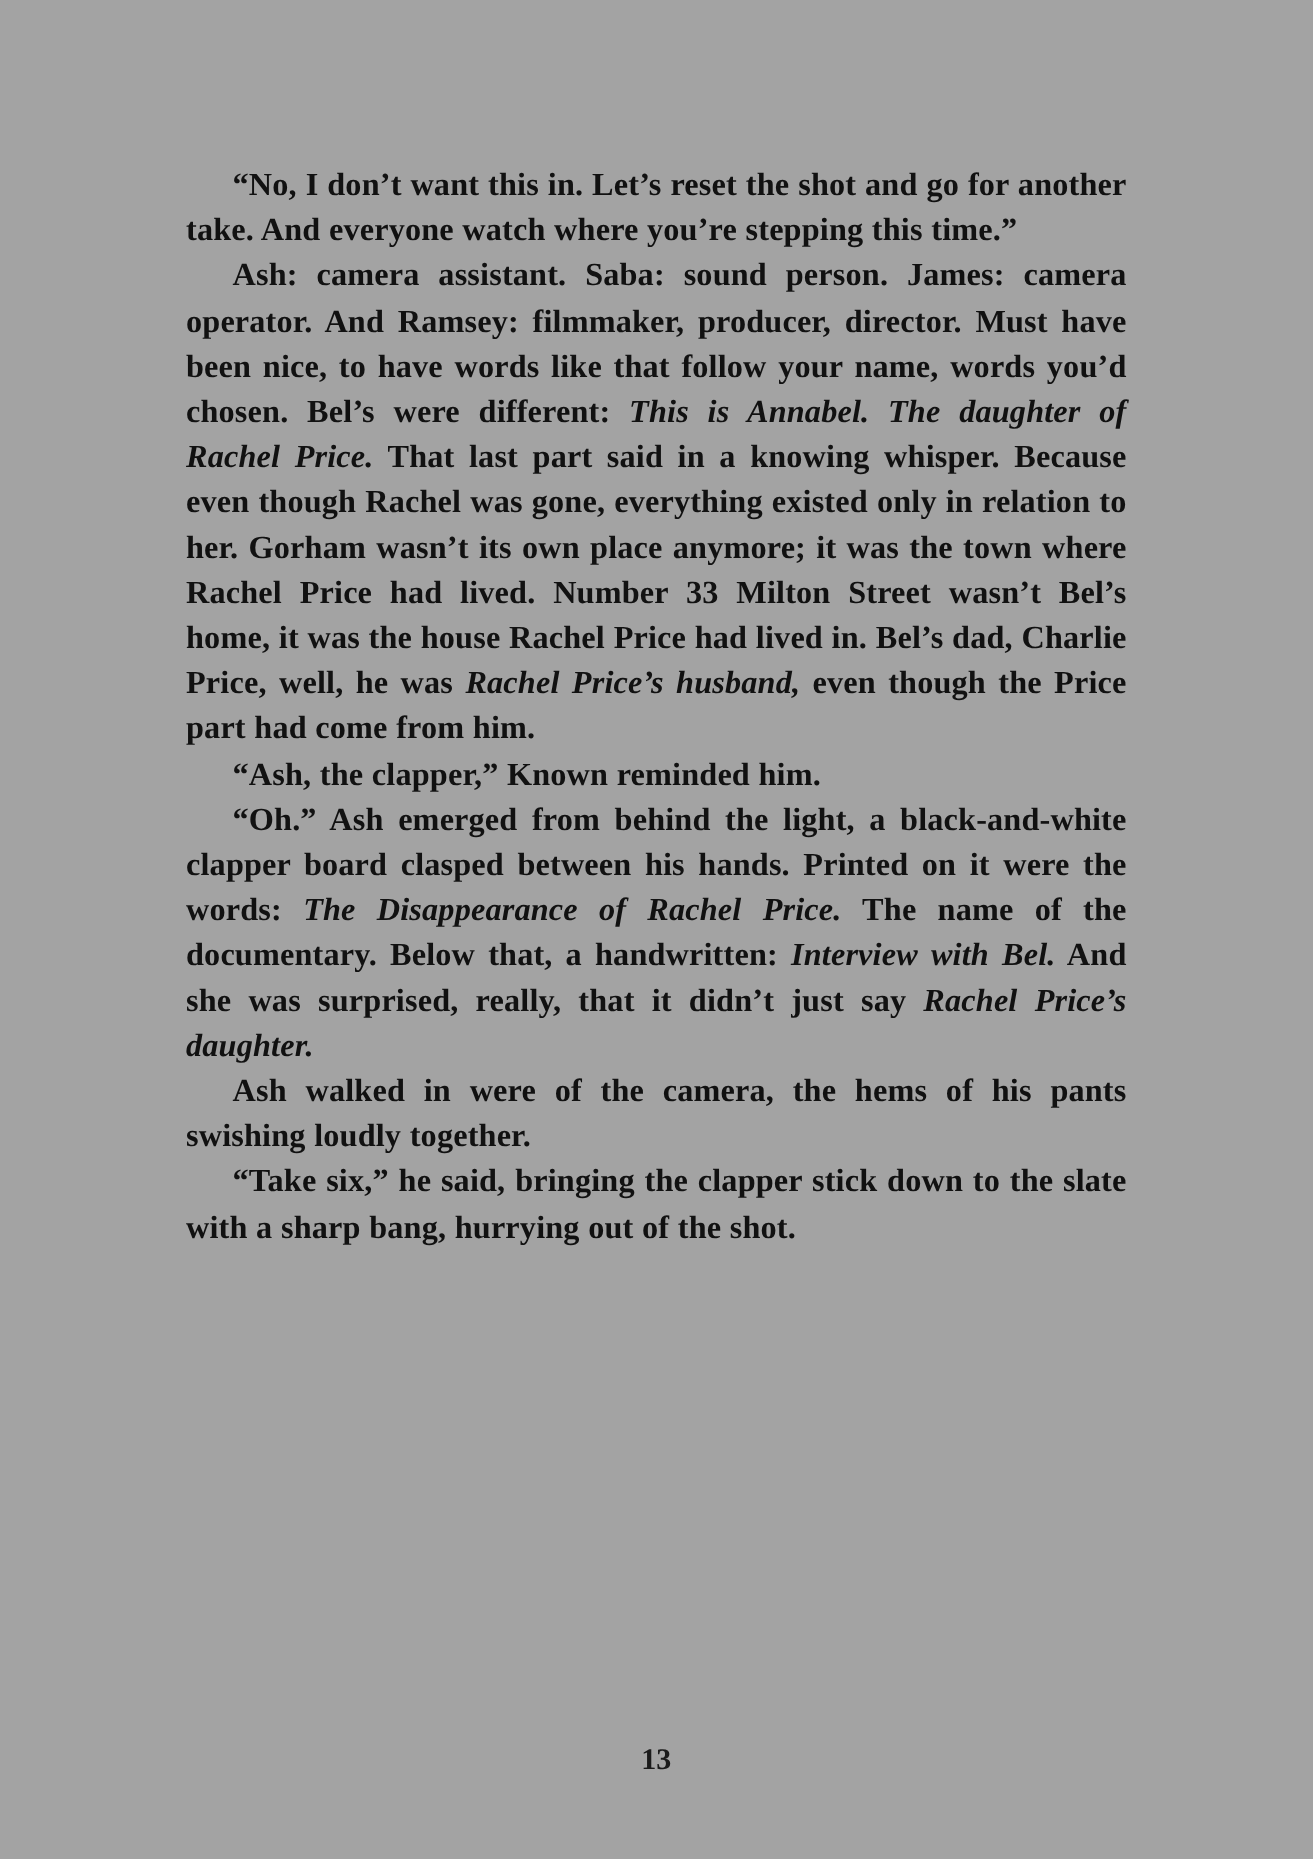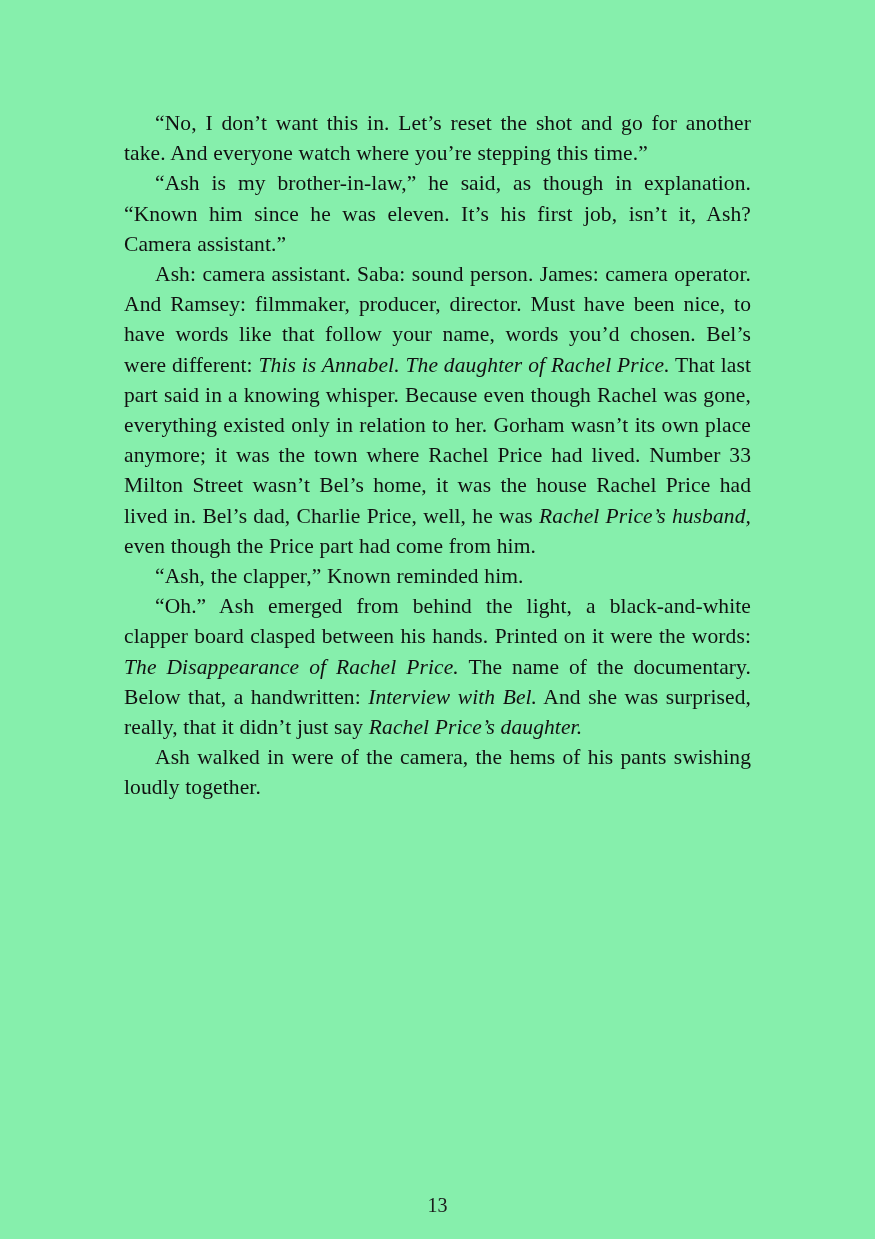--- a/index.html
+++ b/index.html
@@ -16,21 +16,22 @@
     overflow: hidden;
     font-family: "Liberation Serif", "DejaVu Serif", serif;
     color: #111111;
     -webkit-font-smoothing: antialiased;
   }
 
   
   .page {
     position: absolute;
     inset: 0;
-    background: #86efac;
+    background: #a3a3a3;
+    font-weight: bold;
   }
 
   
   .text-block {
     position: absolute;
     left: 124px;
     top: 108px;
     width: 627px;
   }
 
@@ -55,33 +56,32 @@
   .folio {
     position: absolute;
     left: 0;
     right: 0;
     top: 1160px;
     text-align: center;
     font-size: 20px;
     line-height: 26px;
     color: #1a1a1a;
     font-family: "Liberation Serif", "DejaVu Serif", serif;
-    margin-top: 32px;
   }
 </style>
 </head>
 <body>
 
 <div class="page">
 
   <div class="text-block" id="text-block">
 
   <p class="para"><span>“No, I don’t want this in. Let’s reset the shot and go for another take. And everyone watch where you’re stepping this time.”</span></p>
-      <p class="para"><span>“Ash is my brother-in-law,” he said, as though in explanation. “Known him since he was eleven. It’s his first job, isn’t it, Ash? Camera assistant.”</span></p>
       <p class="para"><span>Ash: camera assistant. Saba: sound person. James: camera operator. And Ramsey: filmmaker, producer, director. Must have been nice, to have words like that follow your name, words you’d chosen. Bel’s were different: </span><i>This is Annabel. The daughter of Rachel Price.</i><span> That last part said in a knowing whisper. Because even though Rachel was gone, everything existed only in relation to her. Gorham wasn’t its own place anymore; it was the town where Rachel Price had lived. Number 33 Milton Street wasn’t Bel’s home, it was the house Rachel Price had lived in. Bel’s dad, Charlie Price, well, he was </span><i>Rachel Price’s husband,</i><span> even though the Price part had come from him.</span></p>
       <p class="para"><span>“Ash, the clapper,” Known reminded him.</span></p>
       <p class="para"><span>“Oh.” Ash emerged from behind the light, a black-and-white clapper board clasped between his hands. Printed on it were the words: </span><i>The Disappearance of Rachel Price.</i><span> The name of the documentary. Below that, a handwritten: </span><i>Interview with Bel.</i><span> And she was surprised, really, that it didn’t just say </span><i>Rachel Price’s daughter.</i></p>
       <p class="para"><span>Ash walked in were of the camera, the hems of his pants swishing loudly together.</span></p>
+      <p class="para"><span>“Take six,” he said, bringing the clapper stick down to the slate with a sharp bang, hurrying out of the shot.</span></p>
     </div>
 
   <div class="folio">13</div>
 
 </div>
 
 </body></html>

